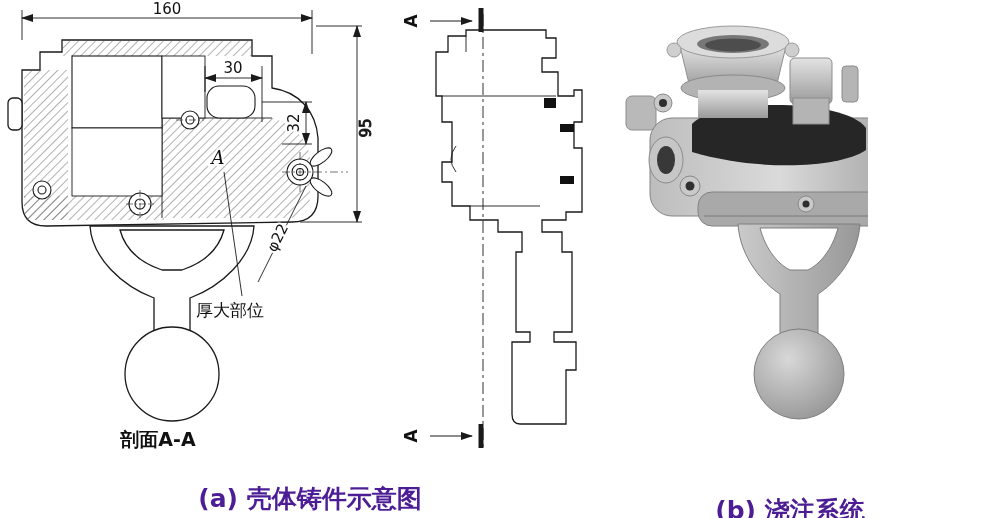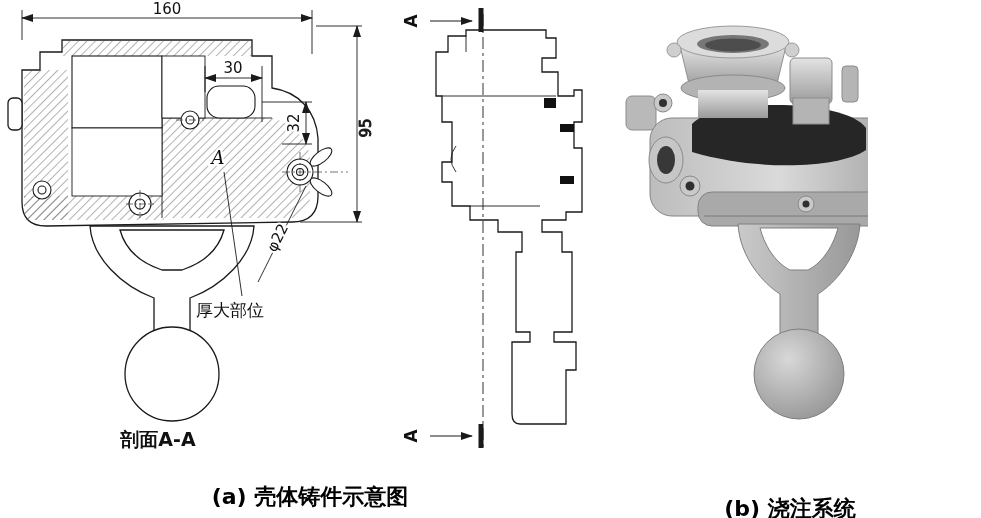--- a/index.html
+++ b/index.html
@@ -8,22 +8,22 @@
     width:868px; height:518px;
     background:#ffffff;
     overflow:hidden;
     font-family:"DejaVu Sans", sans-serif;
   }
   svg.fig { position:absolute; left:0; top:0; }
   .cap {
     position:absolute;
     font-family:"DejaVu Sans", sans-serif;
     font-weight:bold;
-    font-size:22px;
-    color:#000000;
+    font-size:25px;
+    color:#4c1d95;
     text-align:center;
     white-space:nowrap;
   }
   text { font-family:"DejaVu Sans", sans-serif; fill:#111; }
   .dimtxt { font-size:15px; }
   .lbltxt { font-size:17px; }
   .sectxt { font-size:19px; font-weight:bold; }
   .halo { paint-order:stroke; stroke:#fff; stroke-width:4px; }
 </style>
 </head>

